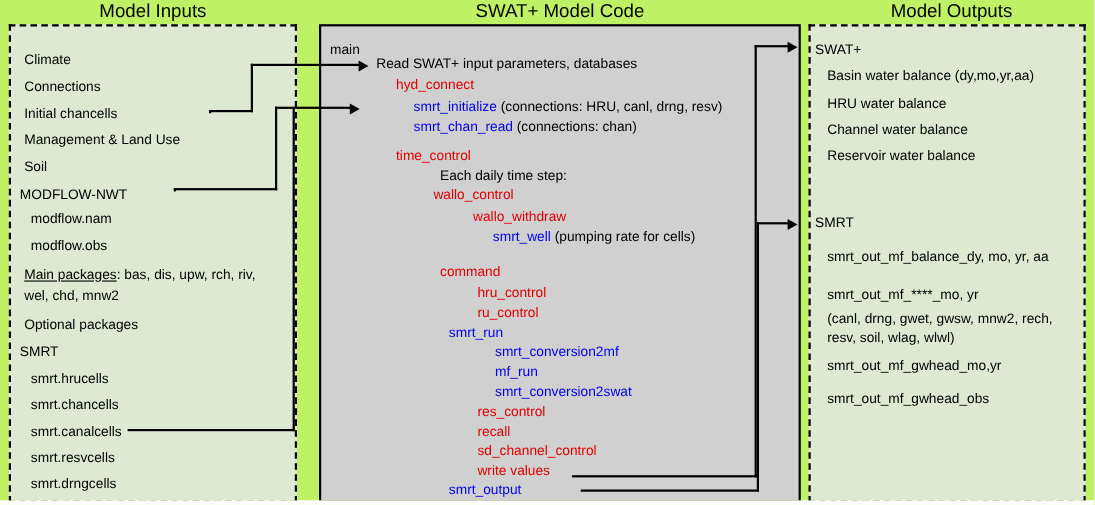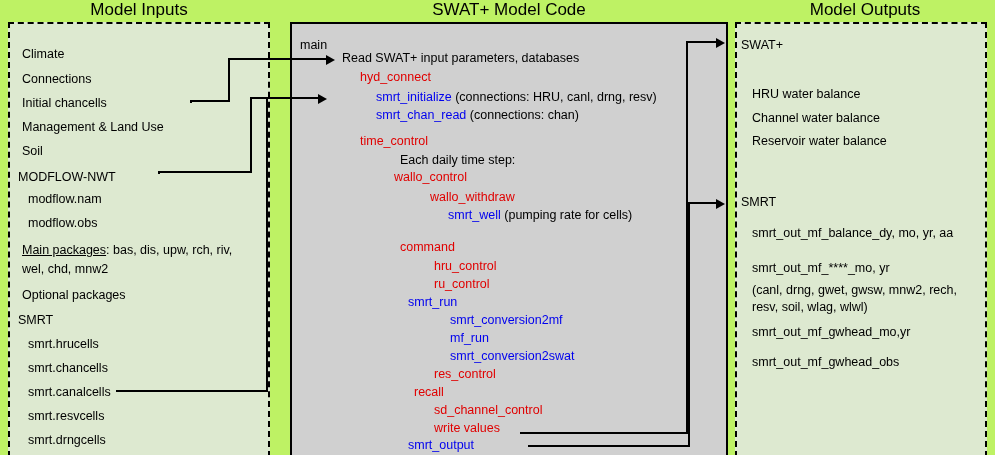--- a/index.html
+++ b/index.html
@@ -116,26 +116,27 @@
   <div class="txt" style="left:448px; top:208px;"><span class="blue">smrt_well</span> <span>(pumping rate for cells)</span></div>
 
   <div class="txt red" style="left:374px; top:240px;">command</div>
   <div class="txt red" style="left:408px; top:259px;">hru_control</div>
   <div class="txt red" style="left:408px; top:277px;">ru_control</div>
   <div class="txt blue" style="left:408px; top:295px;">smrt_run</div>
   <div class="txt blue" style="left:450px; top:313px;">smrt_conversion2mf</div>
   <div class="txt blue" style="left:450px; top:331px;">mf_run</div>
   <div class="txt blue" style="left:450px; top:349px;">smrt_conversion2swat</div>
   <div class="txt red" style="left:408px; top:367px;">res_control</div>
-  <div class="txt red" style="left:388px; top:385px;text-align:center;">recall</div>
+  <div class="txt red" style="left:408px; top:385px;text-align:center;">recall</div>
   <div class="txt red" style="left:408px; top:403px;">sd_channel_control</div>
   <div class="txt red" style="left:408px; top:421px;">write values</div>
   <div class="txt blue" style="left:408px; top:438px;">smrt_output</div>
 
   <div class="txt bold" style="left:741px; top:38px;">SWAT+</div>
+  <div class="txt" style="left:752px; top:62px;">Basin water balance (dy,mo,yr,aa)</div>
   <div class="txt" style="left:752px; top:87px;">HRU water balance</div>
   <div class="txt" style="left:752px; top:111px;">Channel water balance</div>
   <div class="txt" style="left:752px; top:134px;">Reservoir water balance</div>
 
   <div class="txt bold" style="left:741px; top:195px;">SMRT</div>
 
   <div class="txt" style="left:752px; top:226px;"><span class="bold">smrt_out_mf_balance</span><span>_dy, mo, yr, aa</span></div>
 
   <div class="txt" style="left:752px; top:261px;"><span class="bold">smrt_out_mf_****</span><span>_mo, yr</span></div>
   <div class="txt" style="left:752px; top:283px;">(canl, drng, gwet, gwsw, mnw2, rech,</div>

